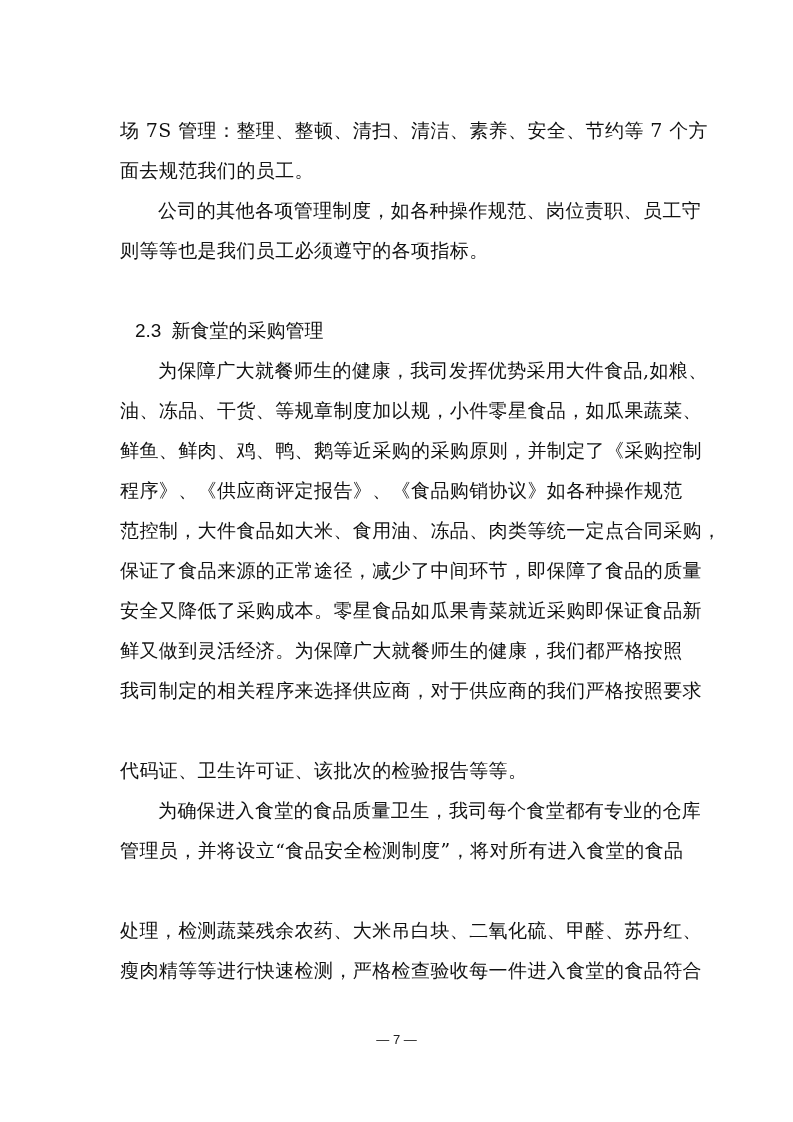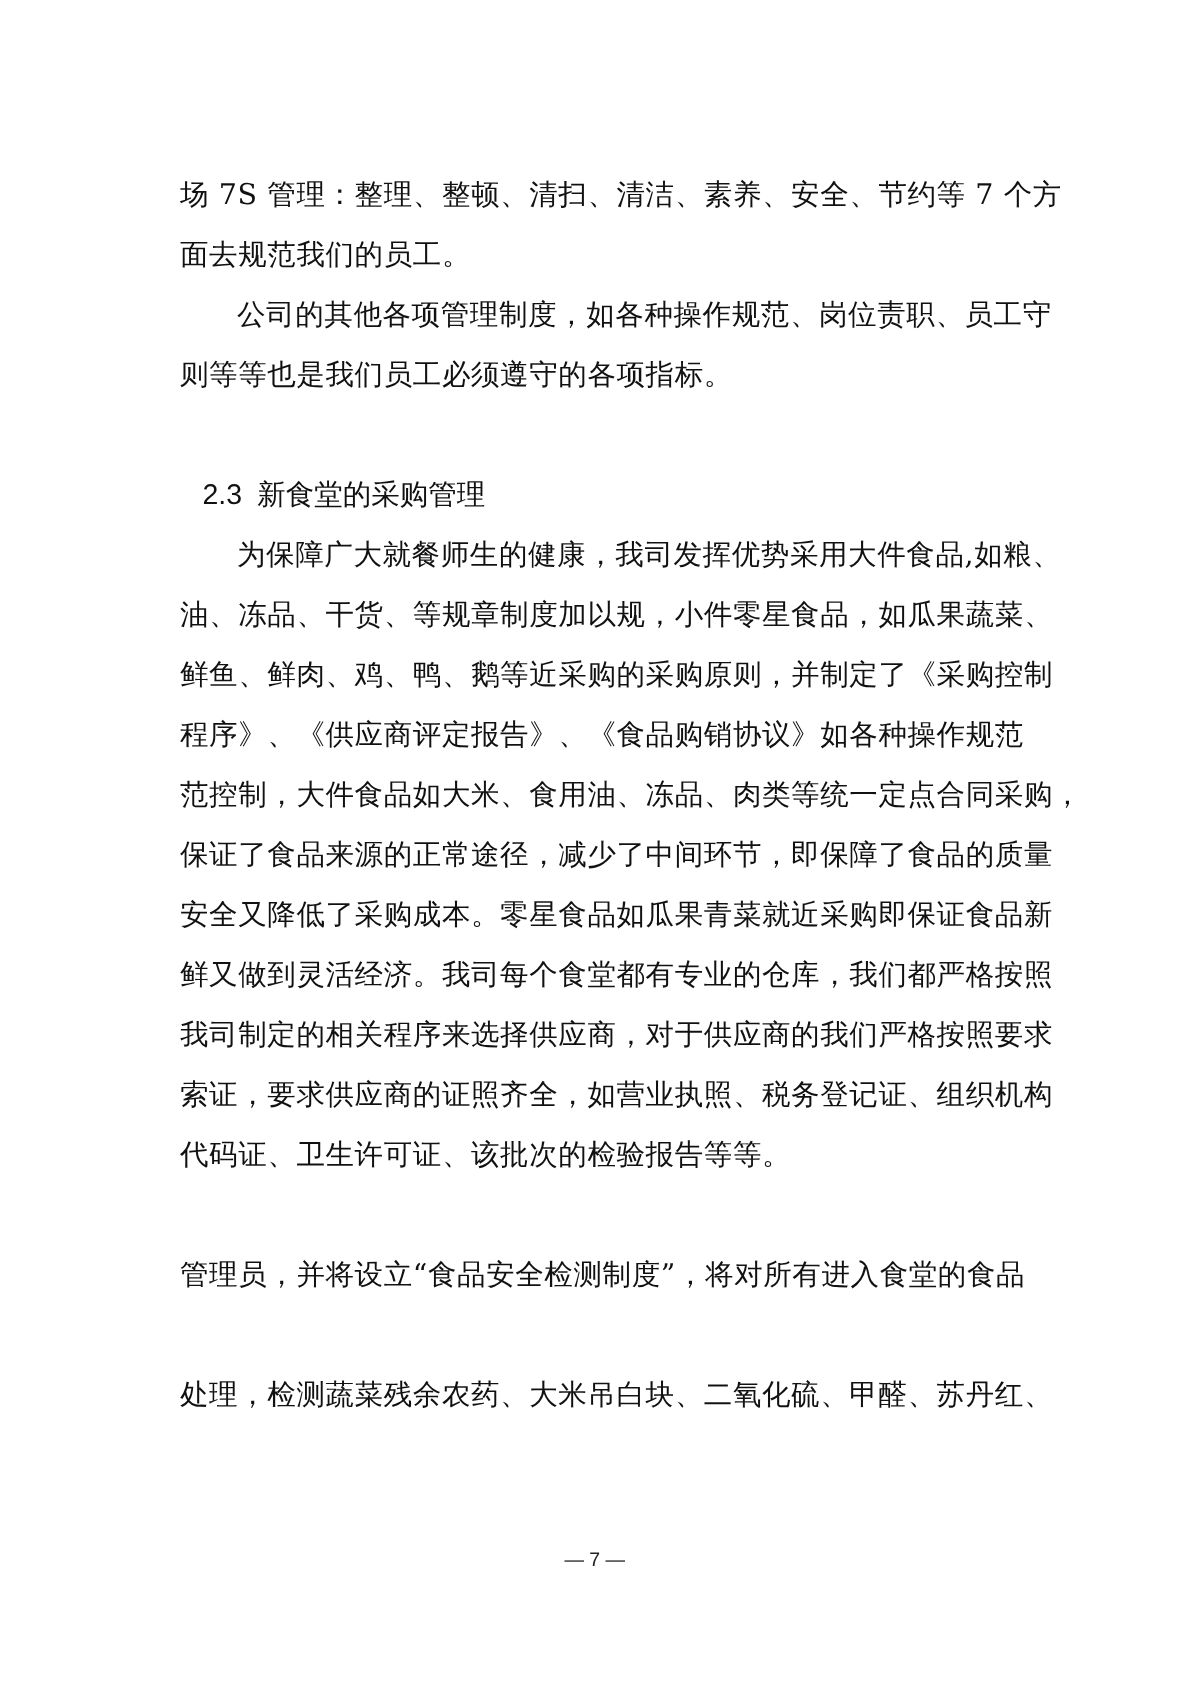--- a/index.html
+++ b/index.html
@@ -30,22 +30,23 @@
     <span class="num">2.3</span><span>新食堂的采购管理</span>
   </div>
 
   <div class="line indent" style="top:358px">为保障广大就餐师生的健康，我司发挥优势采用大件食品,如粮、</div>
   <div class="line" style="top:398px">油、冻品、干货、等规章制度加以规，小件零星食品，如瓜果蔬菜、</div>
   <div class="line" style="top:438px">鲜鱼、鲜肉、鸡、鸭、鹅等近采购的采购原则，并制定了《采购控制</div>
   <div class="line" style="top:478px">程序》、《供应商评定报告》、《食品购销协议》如各种操作规范</div>
   <div class="line" style="top:518px">范控制，大件食品如大米、食用油、冻品、肉类等统一定点合同采购，</div>
   <div class="line" style="top:558px">保证了食品来源的正常途径，减少了中间环节，即保障了食品的质量</div>
   <div class="line" style="top:598px">安全又降低了采购成本。零星食品如瓜果青菜就近采购即保证食品新</div>
-  <div class="line" style="top:638px">鲜又做到灵活经济。我司每个食堂都有专业的仓库，我们都严格按照</div>
+  <div class="line" style="top:638px">鲜又做到灵活经济。为保障广大就餐师生的健康，我们都严格按照</div>
   <div class="line" style="top:678px">我司制定的相关程序来选择供应商，对于供应商的我们严格按照要求</div>
-  <div class="line" style="top:718px">索证，要求供应商的证照齐全，如营业执照、税务登记证、组织机构</div>
   <div class="line" style="top:758px">代码证、卫生许可证、该批次的检验报告等等。</div>
 
+  <div class="line indent" style="top:798px">为确保进入食堂的食品质量卫生，我司每个食堂都有专业的仓库</div>
   <div class="line" style="top:838px">管理员，并将设立“食品安全检测制度”，将对所有进入食堂的食品</div>
   <div class="line" style="top:918px">处理，检测蔬菜残余农药、大米吊白块、二氧化硫、甲醛、苏丹红、</div>
+  <div class="line" style="top:958px">瘦肉精等等进行快速检测，严格检查验收每一件进入食堂的食品符合</div>
 
   <div class="footer">— 7 —</div>
 </div>
 
 </body></html>

